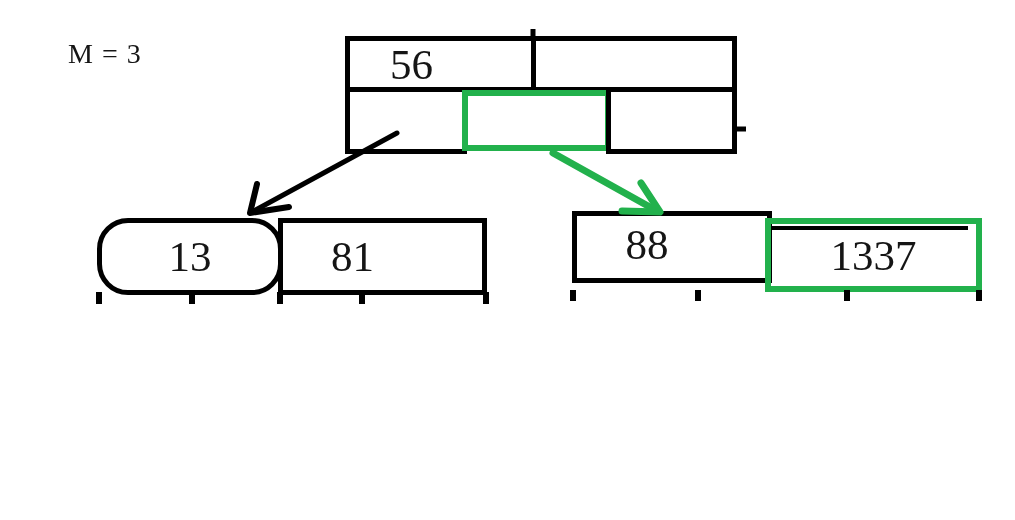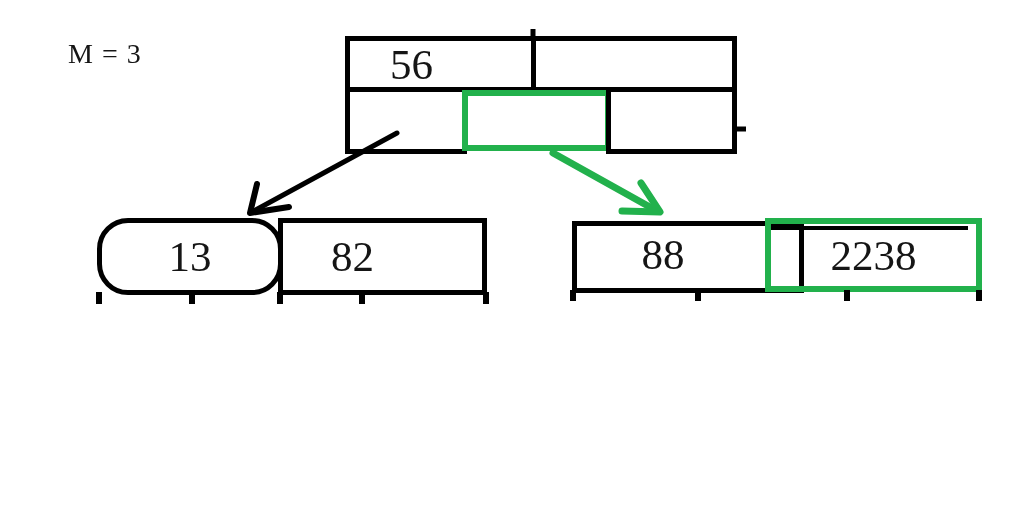--- a/index.html
+++ b/index.html
@@ -42,21 +42,21 @@
   .root-p1 { left:345px; top:79px;  width:122px; height:67px; }
   .root-p2 { left:462px; top:82px;  width:149px; height:61px; }
   .root-p3 { left:606px; top:79px;  width:131px; height:67px; }
 
   
   .lc-k1 { left:97px;  top:210px; width:186px; height:77px;border-radius:31px; }
   .lc-k2 { left:278px; top:210px; width:209px; height:77px; }
   .lc-k2 .val { transform: translateX(-30px); }
 
   
-  .rc-k1 { left:572px; top:213px; width:232px; height:72px; }
+  .rc-k1 { left:572px; top:203px; width:200px; height:72px; }
   .rc-k1 .val { transform: translateX(-25px) translateY(-3px); }
   .rc-k2 { left:765px; top:210px; width:217px; height:74px; }
 
   
   .remnant {
     position: absolute;
     left: 0px; right: 8px; top: 2px;
     height: 4px;
     background: var(--ln, #000);
   }
@@ -87,29 +87,29 @@
     <span class="val"></span>
   </div>
   <div class="cell root-p3">
     <span class="val"></span>
   </div>
 
   <div class="cell lc-k1">
     <span class="val">13</span>
   </div>
   <div class="cell lc-k2">
-    <span class="val">82</span>
+    <span class="val">81</span>
   </div>
 
   <div class="cell rc-k1">
     <span class="val">88</span>
   </div>
   <div class="cell hl rc-k2">
     <div class="remnant"></div>
-    <span class="val">2238</span>
+    <span class="val">1337</span>
   </div>
 
   <svg class="overlay" width="1015" height="520" viewBox="0 0 1015 520">
 
     <line x1="533" y1="21" x2="533" y2="31" stroke="#000000" stroke-width="5"></line>
     <line x1="736" y1="121" x2="746" y2="121" stroke="#000000" stroke-width="5"></line>
 
     <path d="M397 125 L252 204" fill="none" stroke="#000000" stroke-width="5" stroke-linecap="round"></path>
     <polyline points="257,176 250,205 289,199" fill="none" stroke="#000000" stroke-width="6" stroke-linecap="round" stroke-linejoin="round"></polyline>
 

